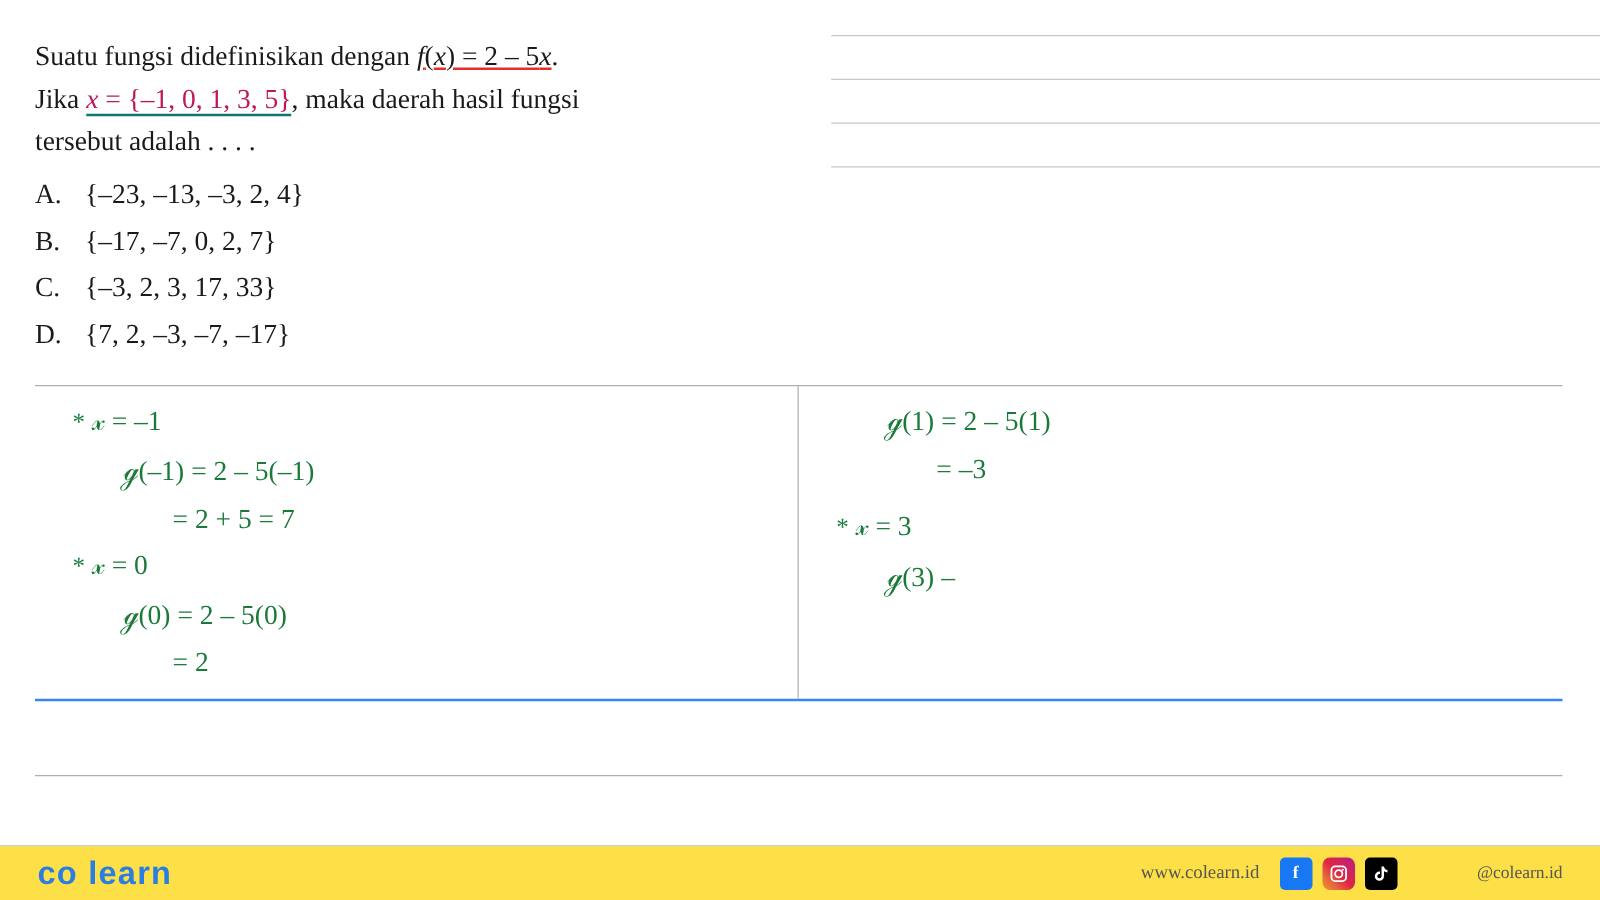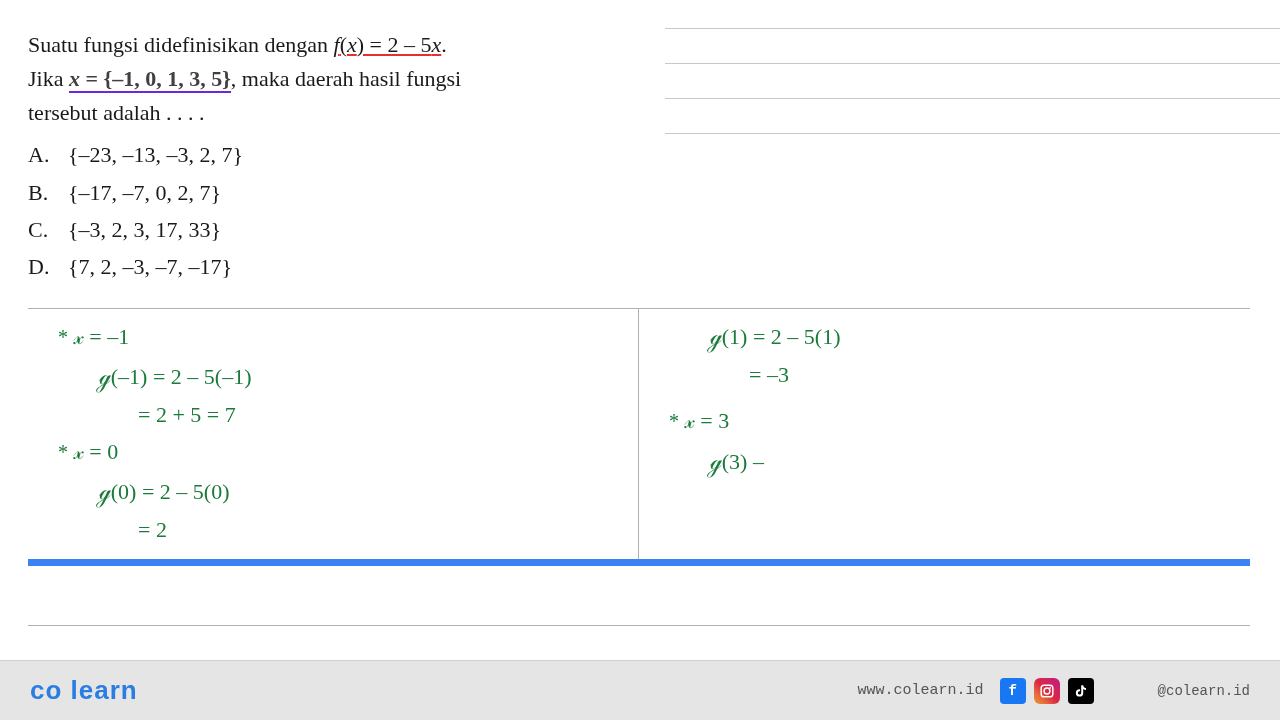--- a/index.html
+++ b/index.html
@@ -27,23 +27,22 @@
       line-height: 1.55;
       color: #1a1a1a;
     }
 
     .question-text .fx-highlight {
       text-decoration: underline;
       text-decoration-color: #e63030;
     }
 
     .question-text .x-highlight {
-      color: #404040;
-      border-bottom: 2px solid #6d28d9;
-      font-weight: bold;
+      color: #be185d;
+      border-bottom: 2px solid #0f766e;
     }
 
     .options {
       margin-top: 6px;
       font-size: 22px;
       line-height: 1.7;
       color: #1a1a1a;
     }
 
     .options .option-row {
@@ -65,21 +64,21 @@
       width: 100%;
       height: 1px;
       background: #b0b0b0;
       margin: 0;
     }
 
     .solution-grid {
       display: grid;
       grid-template-columns: 1fr 1fr;
       gap: 0;
-      border-bottom: 7px solid #3b82f6;
+      border-bottom: 2px solid #3b82f6;
     }
 
     .solution-col {
       padding: 10px 0 10px 30px;
       position: relative;
     }
 
     .solution-col:first-child {
       border-right: 1px solid #b0b0b0;
     }
@@ -94,42 +93,42 @@
     .hw-asterisk {
       font-size: 20px;
     }
 
     
     .footer {
       position: absolute;
       bottom: 0;
       left: 0;
       right: 0;
-      height: 60px;
+      height: 44px;
       border-top: 1px solid #d0d0d0;
       display: flex;
       align-items: center;
       justify-content: space-between;
       padding: 0 30px;
-      background: #e5e5e5;
+      background: #fde047;
     }
 
     .footer-logo {
       font-size: 26px;
       font-weight: 700;
       color: #2a7de1;
       font-family: 'Arial', sans-serif;
       letter-spacing: 1px;
     }
 
     .footer-right {
       display: flex;
       align-items: center;
       gap: 16px;
-      font-family: Liberation Mono, monospace;
+      font-family: Liberation Serif, serif;
       color: #555;
       font-size: 15px;
       justify-content: flex-end;
     }
 
     .footer-url {
       color: #555;
     }
 
     .footer-icons {
@@ -196,21 +195,21 @@
       Jika <span class="x-highlight"><em>x</em> = {–1, 0, 1, 3, 5}</span>, maka daerah hasil fungsi
     </div>
     <div>
       tersebut adalah . . . .
     </div>
   </div>
 
   <div class="options">
     <div class="option-row">
       <span class="option-label">A.</span>
-      <span>{–23, –13, –3, 2, 7}</span>
+      <span>{–23, –13, –3, 2, 4}</span>
     </div>
     <div class="option-row">
       <span class="option-label">B.</span>
       <span>{–17, –7, 0, 2, 7}</span>
     </div>
     <div class="option-row">
       <span class="option-label">C.</span>
       <span>{–3, 2, 3, 17, 33}</span>
     </div>
     <div class="option-row">

